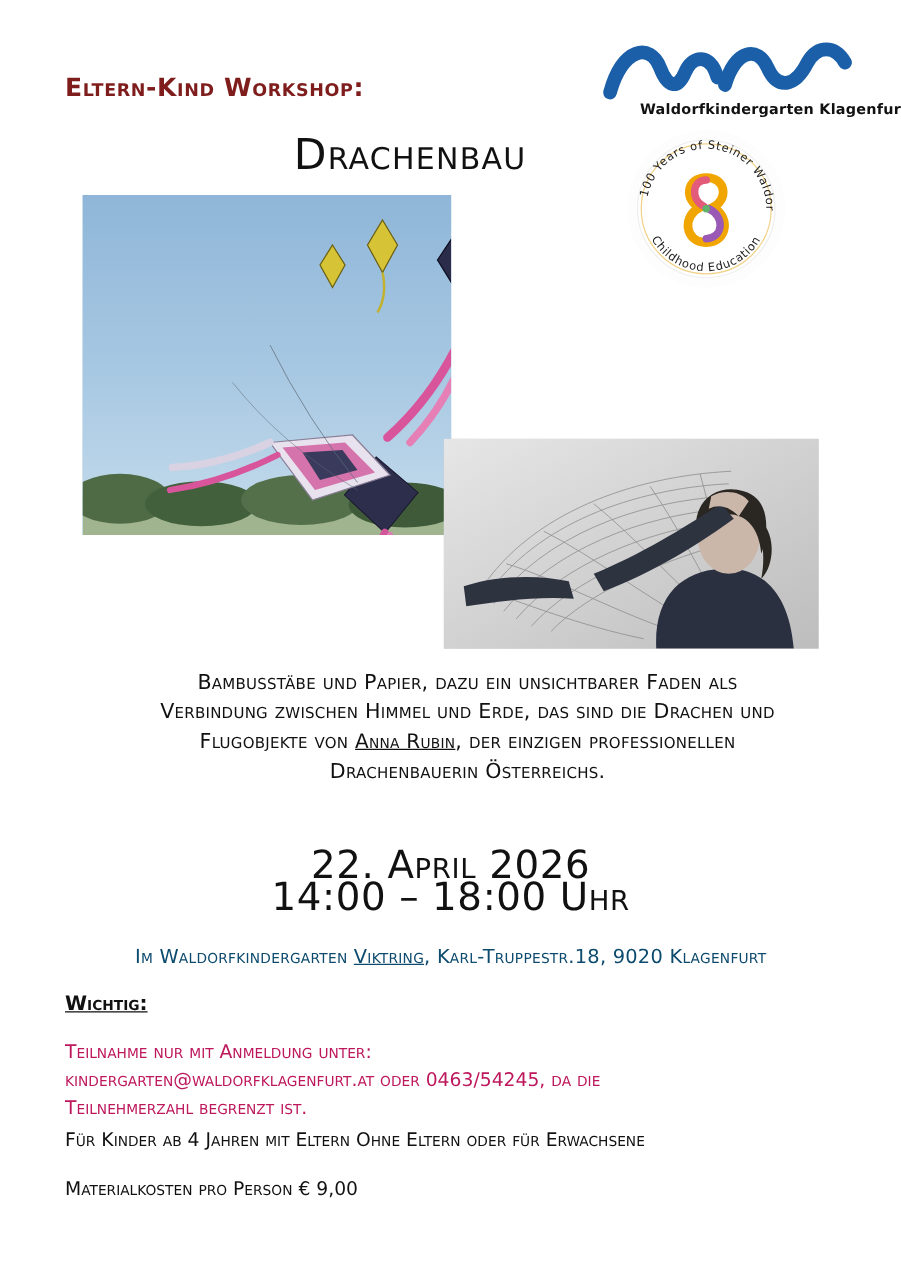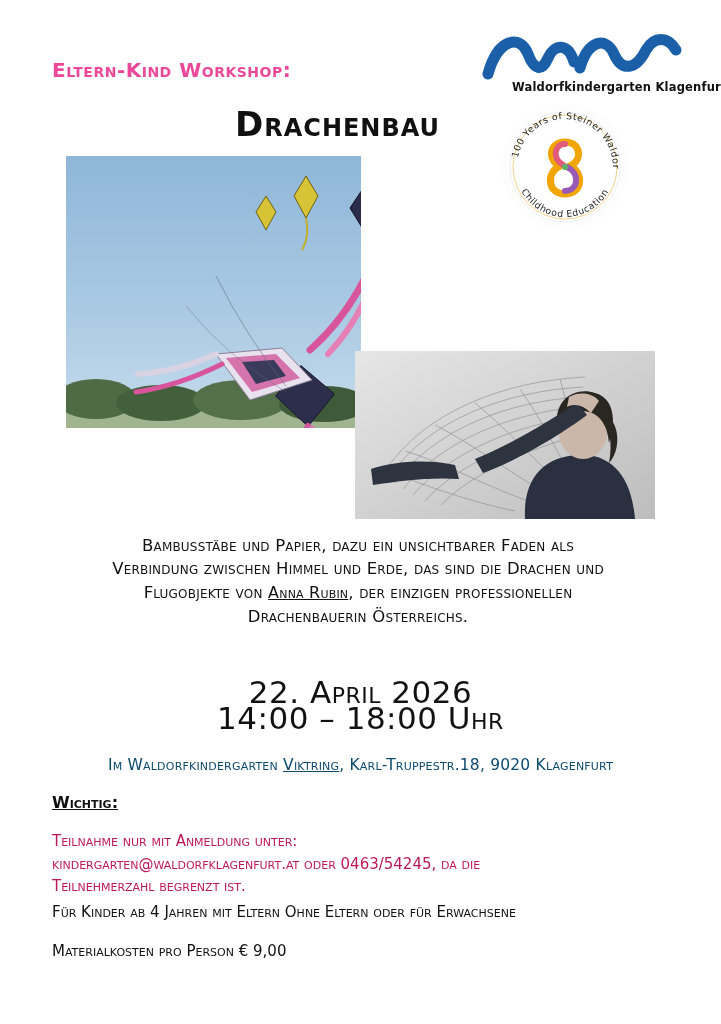--- a/index.html
+++ b/index.html
@@ -21,28 +21,28 @@
   }
 
   
   .hdr-line1 {
     position: absolute;
     left: 52px; top: 58px;
     font-size: 20px;
     font-variant: small-caps;
     font-weight: bold;
     letter-spacing: 0.5px;
-    color: #ec4899;
+    color: #7f1d1d;
   }
   .hdr-title {
     position: absolute;
     left: 235px; top: 104px;
     font-size: 34px;
     font-variant: small-caps;
-    font-weight: bold;
+    font-weight: normal;
     letter-spacing: 1px;
     color: #111;
   }
 
   
   .logo-wrap {
     position: absolute;
     left: 480px; top: 28px;
     width: 205px; height: 200px;
   }
@@ -84,21 +84,21 @@
     left: 355px; top: 351px;
     width: 300px; height: 168px;
     overflow: hidden;
     background: #cfcfcf;
   }
   .photo-bw svg { display:block; }
 
   
   .intro {
     position: absolute;
-    left: 48px; top: 534px;
+    left: 64px; top: 534px;
     width: 620px;
     text-align: center;
     font-size: 16.5px;
     line-height: 1.42;
     font-variant: small-caps;
     color: #111;
     letter-spacing: 0.2px;
   }
   .intro .nm { font-size: 16px; text-decoration: underline; }
 

